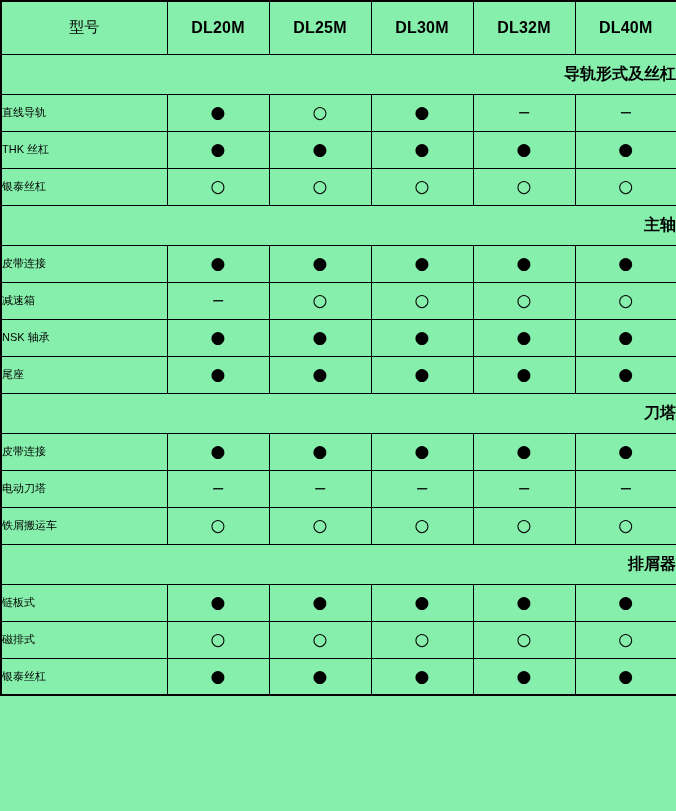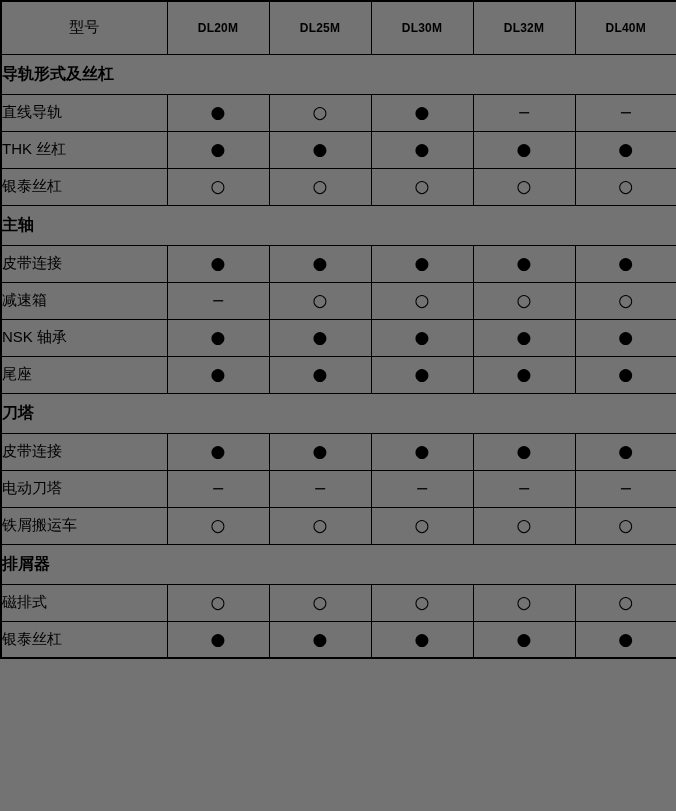--- a/index.html
+++ b/index.html
@@ -3,21 +3,21 @@
 <meta charset="utf-8">
 <style>
   html, body {
     margin: 0;
     padding: 0;
     background: #ffffff;
   }
   .page {
     width: 676px;
     height: 811px;
-    background: #737373;
+    background: #86efac;
     box-sizing: border-box;
     overflow: hidden;
     font-family: "Liberation Sans", "DejaVu Sans", sans-serif;
     color: #000000;
   }
   table.spec {
     width: 676px;
     border-collapse: collapse;
     table-layout: fixed;
     border: 2px solid #000000;
@@ -34,35 +34,35 @@
   tr.row-data { height: 37px; }
 
   th.model-label-th {
     font-weight: normal;
     font-size: 15px;
     text-align: center;
     vertical-align: middle;
   }
   th.model-th {
     font-weight: bold;
-    font-size: 12px;
+    font-size: 16px;
     text-align: center;
     vertical-align: middle;
     letter-spacing: 0.2px;
   }
   td.section-title {
     font-weight: bold;
     font-size: 16px;
-    text-align: left;
+    text-align: right;
     vertical-align: middle;
     padding-left: 7px;
   }
   td.label-cell {
     font-weight: normal;
-    font-size: 15px;
+    font-size: 11px;
     text-align: left;
     vertical-align: middle;
     padding-left: 7px;
   }
   td.symbol-cell {
     text-align: center;
     vertical-align: middle;
     font-size: 17px;
     line-height: 1;
     font-family: "DejaVu Sans", sans-serif;
@@ -181,20 +181,28 @@
           <td class="symbol-cell sym-open">○</td>
           <td class="symbol-cell sym-open">○</td>
           <td class="symbol-cell sym-open">○</td>
           <td class="symbol-cell sym-open">○</td>
           <td class="symbol-cell sym-open">○</td>
         </tr>
         <tr class="row-section">
           <td colspan="6" class="section-title">排屑器</td>
         </tr>
         <tr class="row-data">
+          <td class="label-cell">链板式</td>
+          <td class="symbol-cell sym-filled">●</td>
+          <td class="symbol-cell sym-filled">●</td>
+          <td class="symbol-cell sym-filled">●</td>
+          <td class="symbol-cell sym-filled">●</td>
+          <td class="symbol-cell sym-filled">●</td>
+        </tr>
+        <tr class="row-data">
           <td class="label-cell">磁排式</td>
           <td class="symbol-cell sym-open">○</td>
           <td class="symbol-cell sym-open">○</td>
           <td class="symbol-cell sym-open">○</td>
           <td class="symbol-cell sym-open">○</td>
           <td class="symbol-cell sym-open">○</td>
         </tr>
         <tr class="row-data">
           <td class="label-cell">银泰丝杠</td>
           <td class="symbol-cell sym-filled">●</td>

